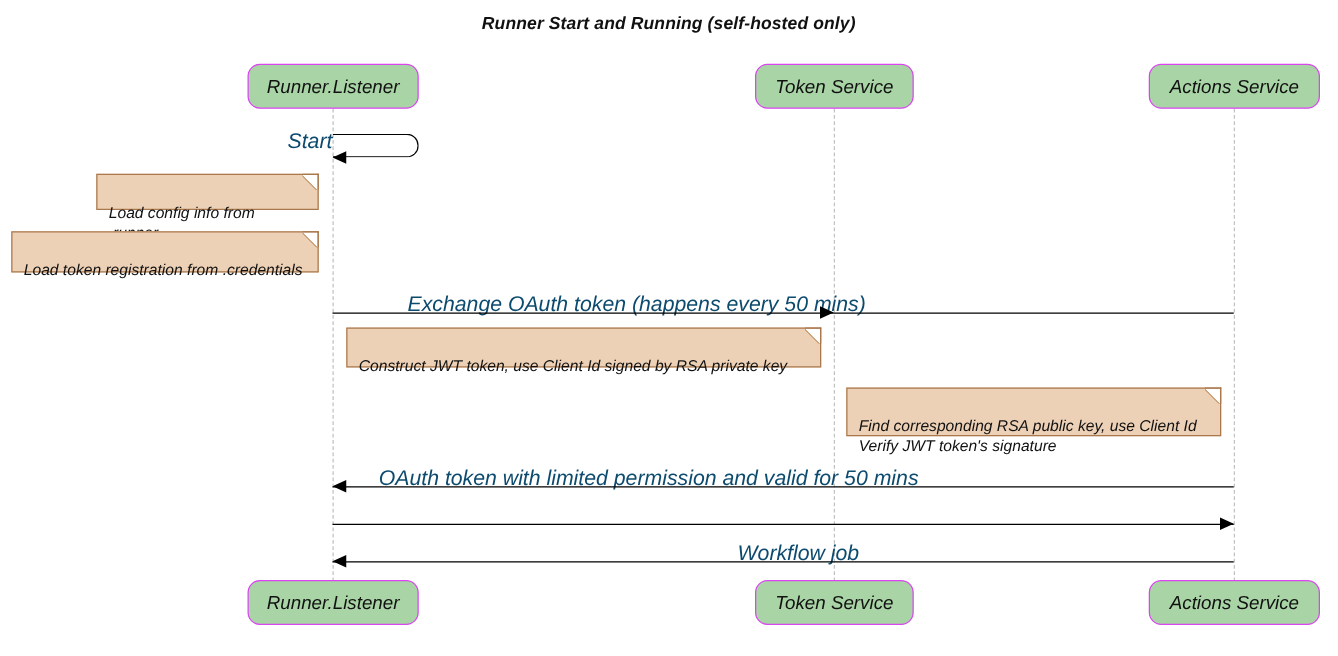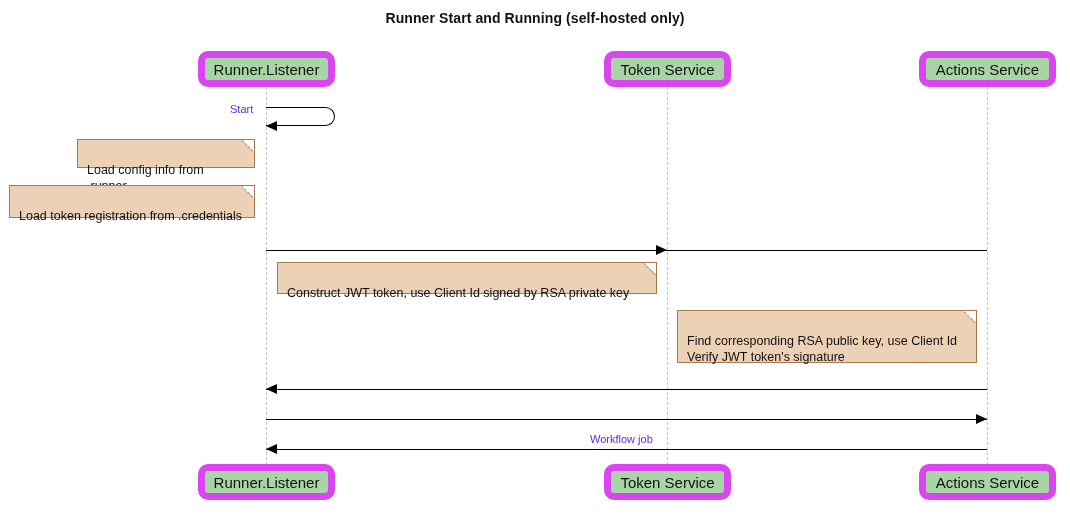--- a/index.html
+++ b/index.html
@@ -10,20 +10,21 @@
     width: 1070px;
     height: 525px;
     background: #ffffff;
     font-family: "Liberation Sans", sans-serif;
     overflow: hidden;
   }
   #diagram {
     position: relative;
     width: 1070px;
     height: 525px;
+    font-style: italic;
   }
   .title {
     position: absolute;
     left: 0;
     top: 10px;
     width: 1070px;
     text-align: center;
     font-size: 14px;
     font-weight: bold;
     color: #111111;
@@ -31,21 +32,21 @@
   }
   .lifeline {
     position: absolute;
     width: 0;
     border-left: 1px dashed #c2c2c2;
   }
   .actor {
     position: absolute;
     height: 36px;
     background: #a9d5a6;
-    border: 7px solid #d946ef;
+    border: 1px solid #d946ef;
     border-radius: 10px;
     display: flex;
     align-items: center;
     justify-content: center;
     font-size: 15px;
     color: #111111;
     box-sizing: border-box;
   }
   .note {
     position: absolute;
@@ -85,22 +86,22 @@
     border-bottom: 5px solid transparent;
     border-left: 11px solid #000000;
   }
   .arrow-left {
     border-top: 5px solid transparent;
     border-bottom: 5px solid transparent;
     border-right: 11px solid #000000;
   }
   .msg-label {
     position: absolute;
-    font-size: 11px;
-    color: #6d28d9;
+    font-size: 17px;
+    color: #0c4a6e;
     white-space: nowrap;
   }
   .self-loop {
     position: absolute;
     border: 1.4px solid #000000;
     border-left: none;
     border-radius: 0 11px 11px 0;
     box-sizing: border-box;
   }
 </style>
@@ -140,32 +141,34 @@
   <div class="arrowhead arrow-left" style="left:266px; top:121px;"></div>
 
   <div class="note" style="left:77px; top:139px; width:178px; height:29px;">
     <span>Load config info from .runner</span>
   </div>
 
   <div class="note" style="left:9px; top:185px; width:246px; height:33px;">
     <span>Load token registration from .credentials</span>
   </div>
 
+  <div class="msg-label" style="left:326px; top:234px;">Exchange OAuth token (happens every 50 mins)</div>
   <div class="msg-line" style="left:266px; top:250px; width:721px;"></div>
   <div class="arrowhead arrow-right" style="left:656px; top:245px;"></div>
 
   <div class="note" style="left:277px; top:262px; width:380px; height:32px;">
     <span>Construct JWT token, use Client Id signed by RSA private key</span>
   </div>
 
-  <div class="note" style="left:677px; top:310px; width:300px; height:53px;">
+  <div class="note" style="left:677px; top:310px; width:300px; height:39px;">
     <span>Find corresponding RSA public key, use Client Id
 Verify JWT token's signature</span>
   </div>
 
+  <div class="msg-label" style="left:303px; top:373px;">OAuth token with limited permission and valid for 50 mins</div>
   <div class="msg-line" style="left:266px; top:389px; width:721px;"></div>
   <div class="arrowhead arrow-left" style="left:266px; top:384px;"></div>
 
   <div class="msg-line" style="left:266px; top:419px; width:721px;"></div>
   <div class="arrowhead arrow-right" style="left:976px; top:414px;"></div>
 
   <div class="msg-label" style="left:590px; top:433px;text-align:center;">Workflow job</div>
   <div class="msg-line" style="left:266px; top:449px; width:721px;"></div>
   <div class="arrowhead arrow-left" style="left:266px; top:444px;"></div>
 

